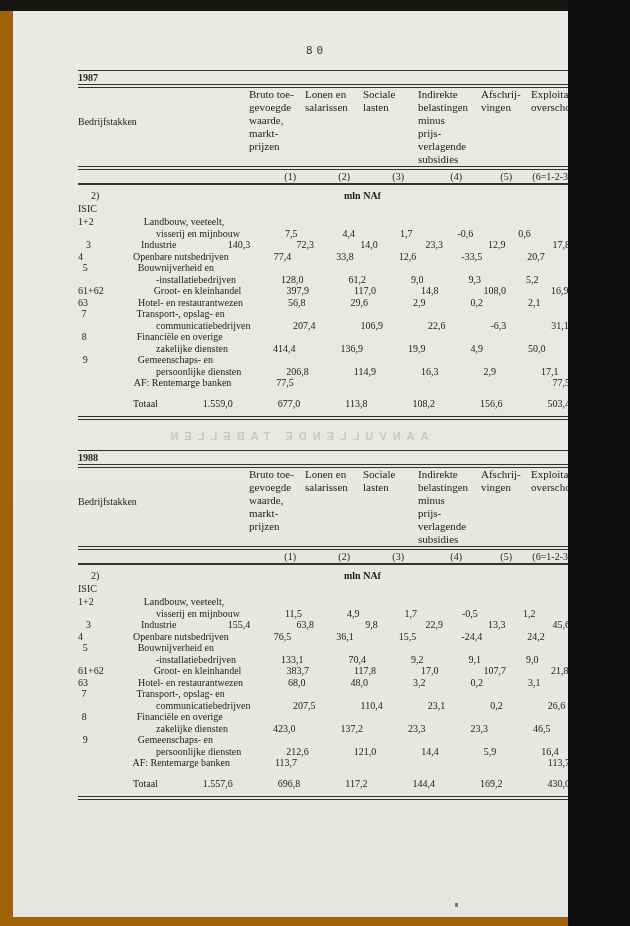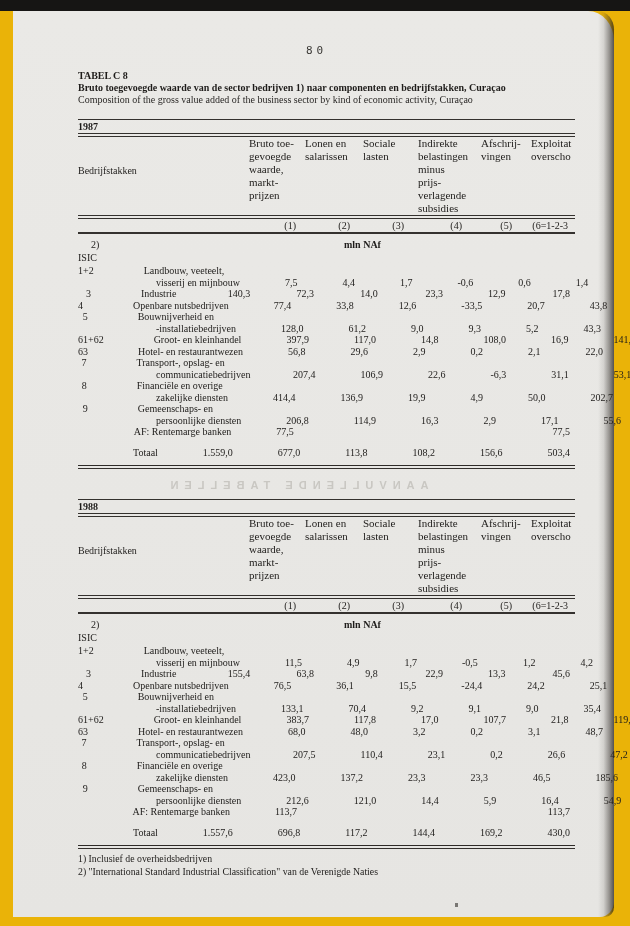--- a/index.html
+++ b/index.html
@@ -3,21 +3,21 @@
 <meta charset="utf-8">
 <style>
   * { margin:0; padding:0; box-sizing:border-box; }
   html,body { width:630px; height:926px; }
   body {
     background:#0e0e0e;
     font-family:"Liberation Serif","DejaVu Serif",serif;
     color:#1e1c1a;
     overflow:hidden;
   }
-  .scan { position:relative; width:630px; height:926px; background:#eab308; overflow:hidden; }
+  .scan { position:relative; width:568px; height:926px; background:#a16207; overflow:hidden; }
   .scan-top    { position:absolute; left:0; top:0; width:630px; height:11px; background:#161514; }
   .page {
     position:absolute; left:13px; top:11px; width:601px; height:906px;
     background:linear-gradient(180deg,#eae9e6 0%,#e8e7e4 55%,#e6e5e2 100%);
     border-top-right-radius:26px 30px;
     border-bottom-right-radius:14px 16px;
   }
   .page-curl {
     position:absolute; right:0; top:0; width:16px; height:100%;
     border-top-right-radius:26px 30px; border-bottom-right-radius:14px 16px;
@@ -88,25 +88,20 @@
 <body>
 
 <div class="scan">
   <div class="scan-top"></div>
 
   <div class="page">
     <div class="content">
 
       <div class="page-number">80</div>
 
-      <div class="heading">
-        <div class="t-label">TABEL C 8</div>
-        <div class="t-nl">Bruto toegevoegde waarde van de sector bedrijven 1) naar componenten en bedrijfstakken, Curaçao</div>
-        <div class="t-en">Composition of the gross value added of the business sector by kind of economic activity, Curaçao</div>
-      </div>
 
       <div class="tbl">
         <div class="rule"></div>
         <div class="year-row">1987</div>
         <div class="rule-double"></div>
         <div class="hdr-row">
           <div class="hlabel">Bedrijfstakken</div>
         <div class="hcell h1">Bruto toe-
 gevoegde
 waarde,
@@ -510,22 +505,18 @@
               <div class="vcell v3">117,2</div>
               <div class="vcell v4">144,4</div>
               <div class="vcell v5">169,2</div>
               <div class="vcell v6">430,0</div>
             </div>
           </div>
         <div class="tbl-gap-bottom"></div>
         <div class="rule-double-b"></div>
       </div>
 
-      <div class="footnotes">
-        <div>1) Inclusief de overheidsbedrijven</div>
-        <div>2) "International Standard Industrial Classification" van de Verenigde Naties</div>
-      </div>
 
     </div>
     <div class="page-curl"></div>
     <div class="speck"></div>
   </div>
 </div>
 
 </body></html>

